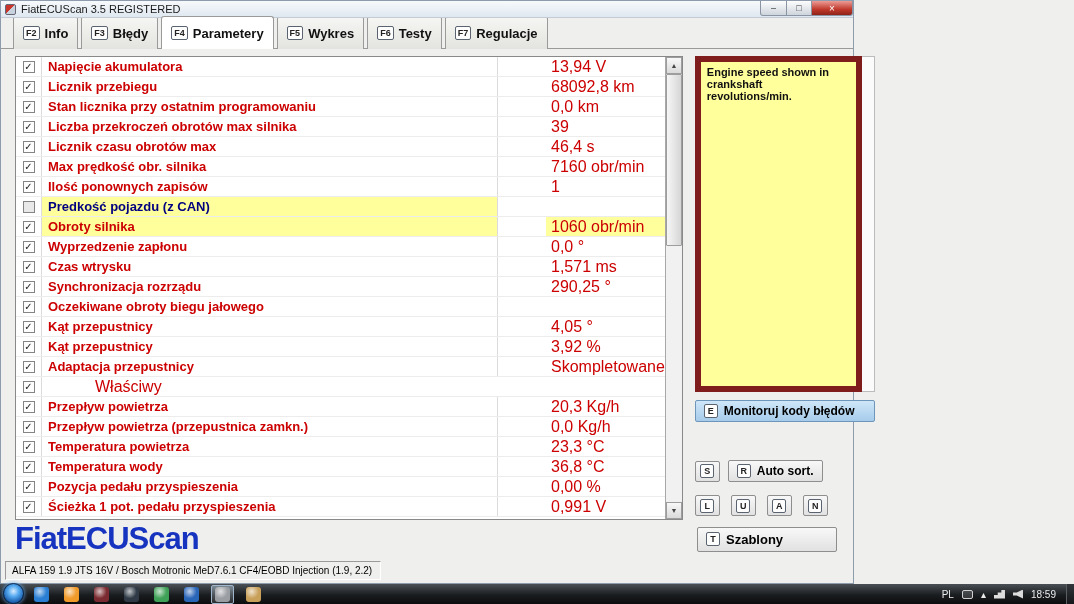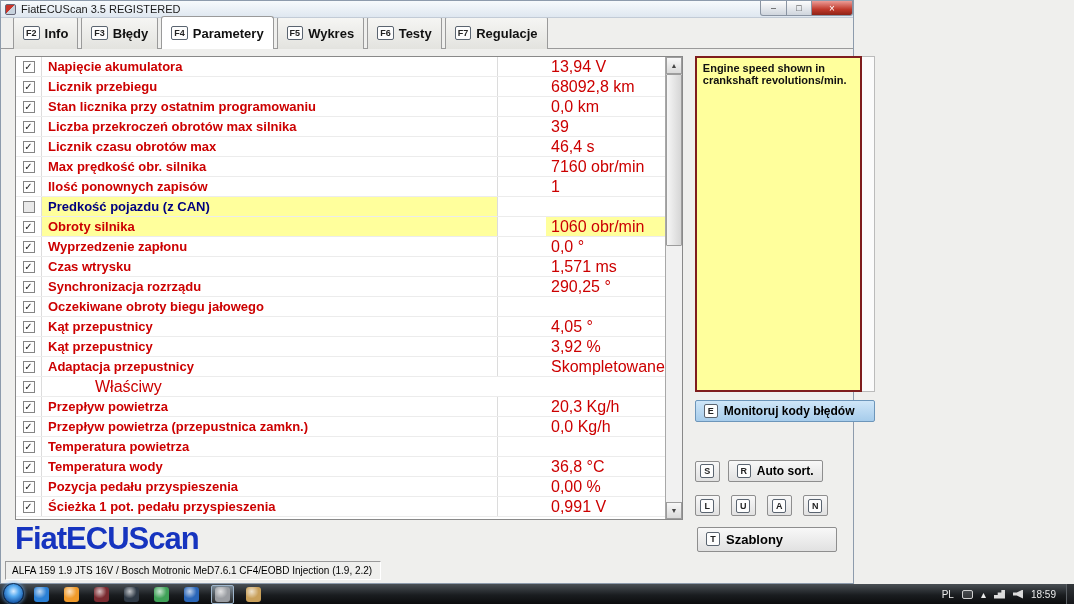--- a/index.html
+++ b/index.html
@@ -48,21 +48,21 @@
   .vscroll { width:17px; border-left:1px solid #a8a8a8; background:#f1f1f1; display:flex; flex-direction:column; }
   .scroll-btn { height:17px; display:flex; align-items:center; justify-content:center; font-size:7px; color:#444;
     border:1px solid #9d9d9d; background:linear-gradient(#f8f8f8,#dadada); }
   .scroll-track { flex:1; position:relative; }
   .scroll-thumb { position:absolute; top:0; left:0; right:0; height:172px; border:1px solid #9d9d9d; border-radius:1px;
     background:linear-gradient(90deg,#f6f6f6,#d6d6d6); }
 
   
   .right { flex:1; margin-left:12px; display:flex; flex-direction:column; }
   .info-wrap { display:flex; height:336px; }
-  .info-box { flex:1; background:var(--info-bg,#ffff9c); border:2px solid #7f1d1d; padding:4px 6px;
+  .info-box { flex:1; background:var(--info-bg,#ffff9c); border:6px solid #7f1d1d; padding:4px 6px;
     font-size:11px; font-weight:bold; color:#111; }
   .info-scroll { width:13px; background:#fbfbfb; border:1px solid #bbb; border-left:none; }
 
   .btn { display:inline-flex; align-items:center; gap:6px; height:22px; padding:0 8px;
     background:linear-gradient(#f8f8f8,#e1e1e1); border:1px solid #8e8e8e; border-radius:2px;
     font-family:"Liberation Sans",sans-serif; font-weight:bold; font-size:12px; color:#000; cursor:default; }
   .btn-monitor { margin-top:8px; width:180px; border-color:#6d96ba;
     background:linear-gradient(var(--monitor-bg,#cfe6f8),#a6cceb); }
   .row-sr { margin-top:38px; display:flex; gap:8px; align-items:center; }
   .key-btn { width:25px; height:21px; justify-content:center; padding:0; }
@@ -270,20 +270,21 @@
               <div class="checkbox">✓</div>
             </div>
             <div class="cell-name">Przepływ powietrza (przepustnica zamkn.)</div>
             <div class="cell-value">0,0 Kg/h</div>
           </div>
           <div class="prow">
             <div class="cell-check">
               <div class="checkbox">✓</div>
             </div>
             <div class="cell-name">Temperatura powietrza</div>
+            <div class="cell-value">23,3 °C</div>
           </div>
           <div class="prow">
             <div class="cell-check">
               <div class="checkbox">✓</div>
             </div>
             <div class="cell-name">Temperatura wody</div>
             <div class="cell-value">36,8 °C</div>
           </div>
           <div class="prow">
             <div class="cell-check">

